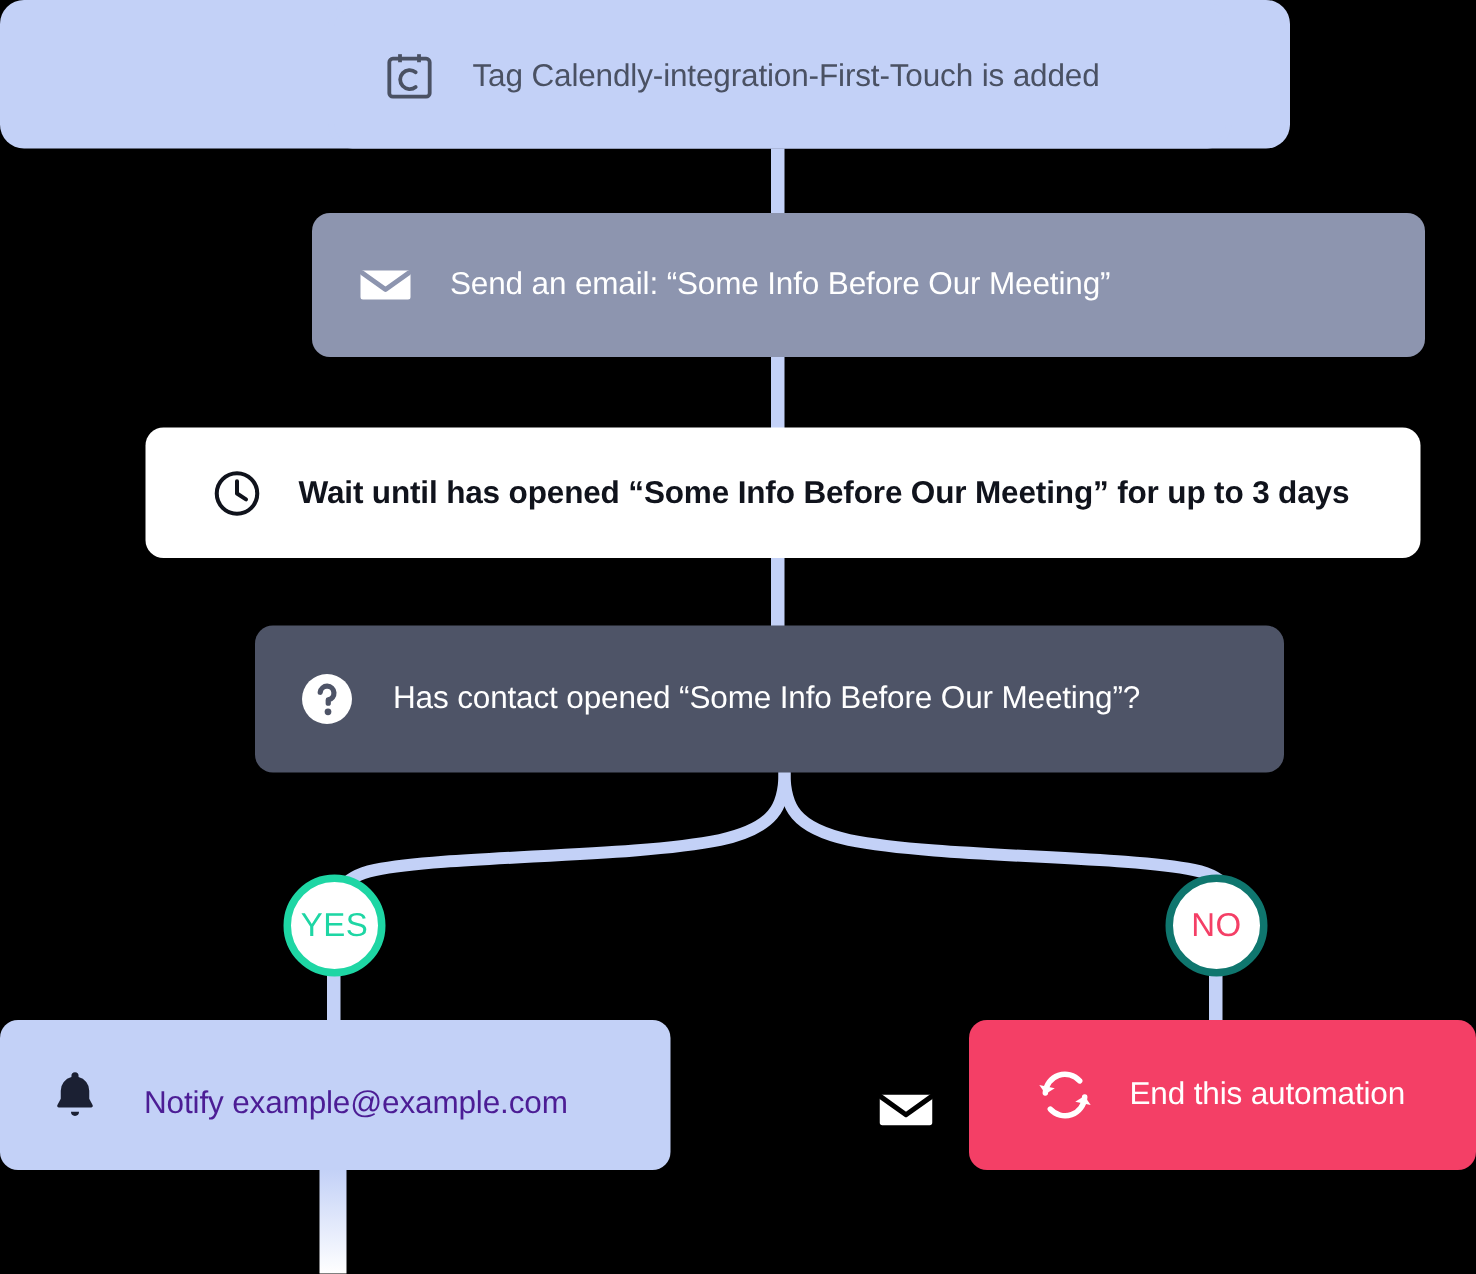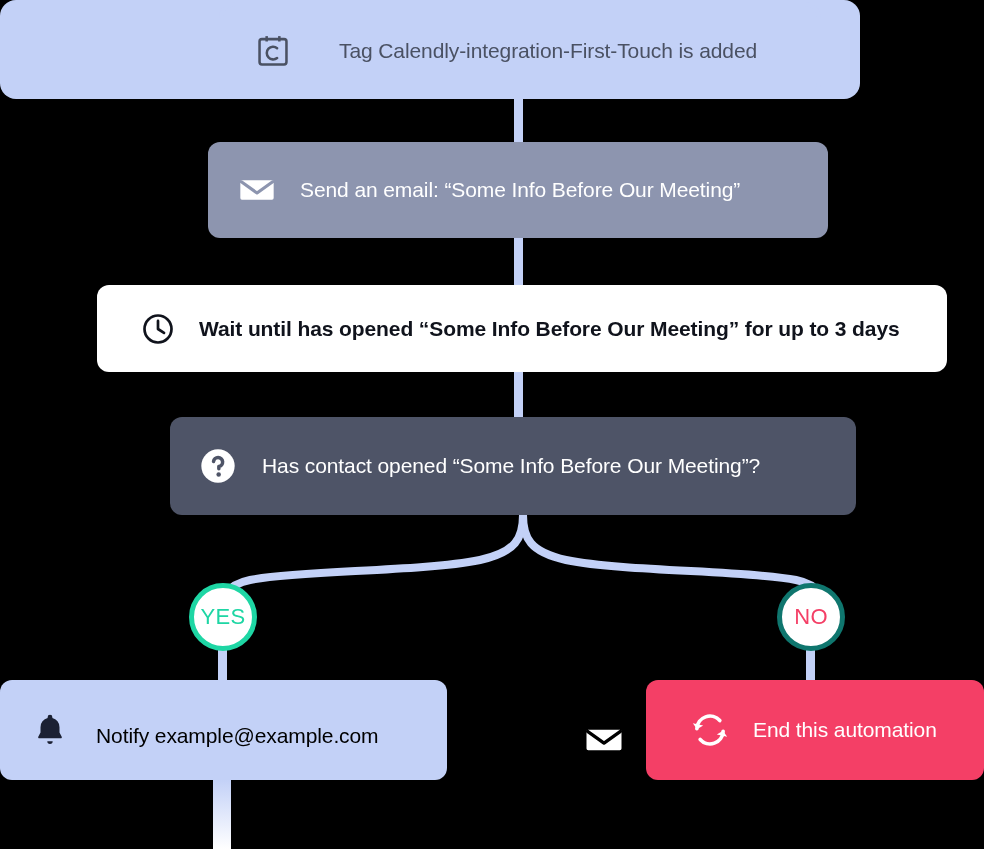--- a/index.html
+++ b/index.html
@@ -53,34 +53,33 @@
   
   #node-trigger {
     left: 219px;
     top: 2px;
     width: 602px;
     height: 97px;
     border: 4px solid #c3d1f7;
     border-radius: 16px;
     background: transparent;
     padding-left: 30px;
-    gap: 24px;
   }
   #node-trigger .icon-wrap { width: 40px; height: 40px; }
   #node-trigger .label {
     color: #4a5163;
     margin-left: 22px;
     font-size: 21px;
   }
 
   
   #node-send-email {
     left: 208px;
     top: 142px;
-    width: 620px;
+    width: 742px;
     height: 96px;
     background: #8d95af;
     border-radius: 12px;
     padding-left: 28px;
   }
   #node-send-email .icon-wrap { width: 42px; height: 42px; }
   #node-send-email .label {
     color: #ffffff;
     margin-left: 22px;
   }
@@ -131,21 +130,21 @@
     left: 0px;
     top: 680px;
     width: 447px;
     height: 100px;
     background: #c3d1f7;
     border-radius: 12px;
     padding-left: 30px;
   }
   #node-notify .icon-wrap { width: 40px; height: 40px; }
   #node-notify .label {
-    color: #000000;
+    color: #4c1d95;
     margin-left: 26px;
     margin-top: 11px;
   }
 
   
   #node-end {
     left: 646px;
     top: 680px;
     width: 338px;
     height: 100px;

